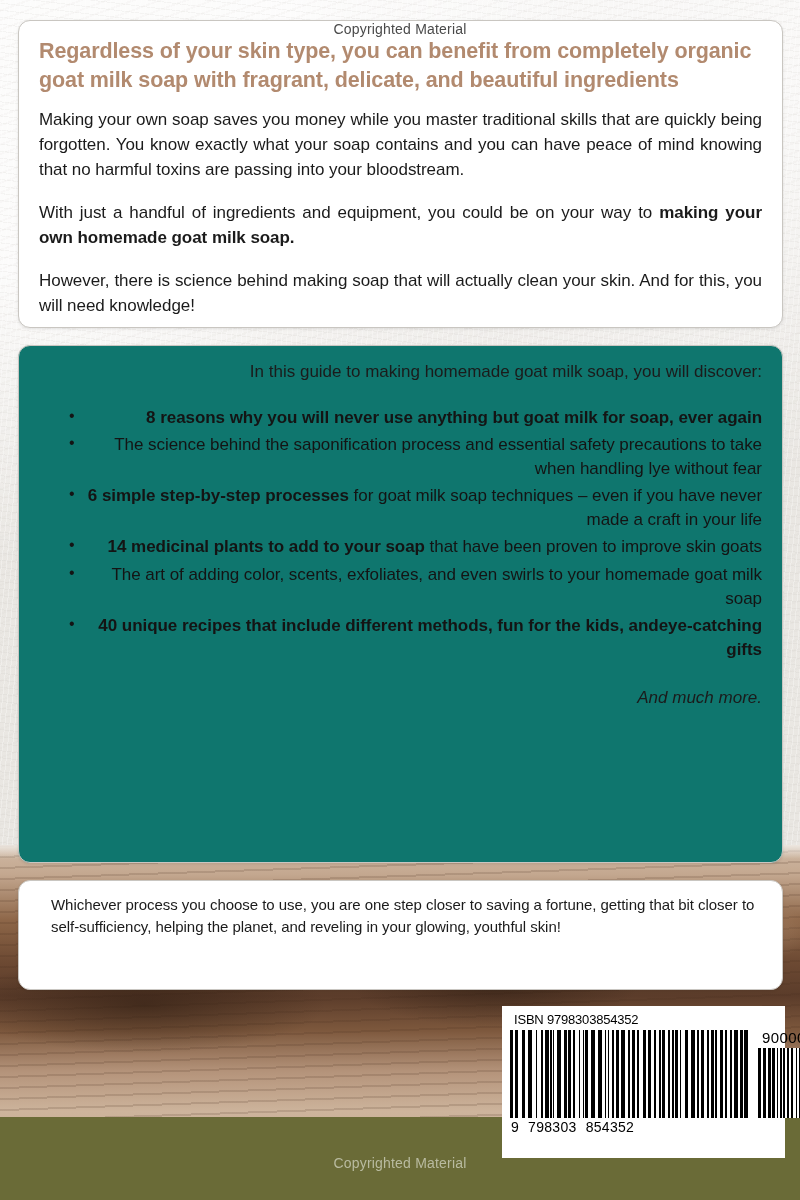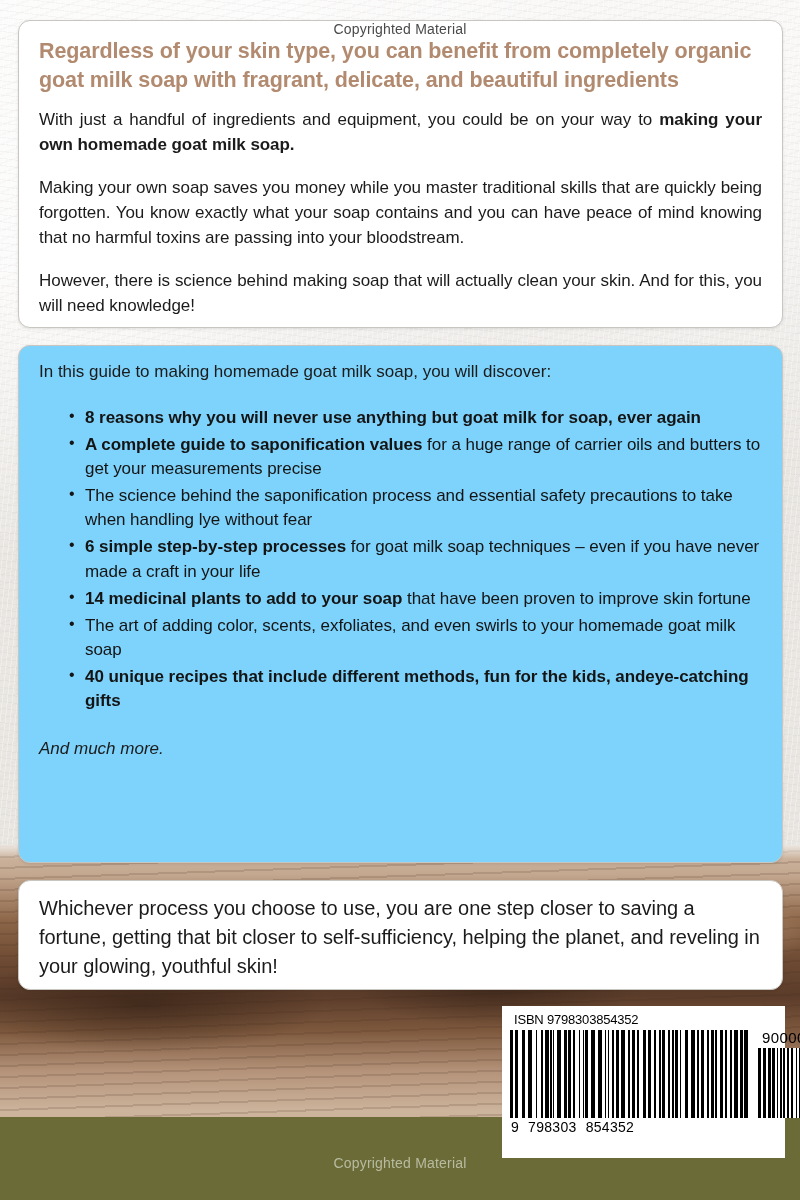--- a/index.html
+++ b/index.html
@@ -118,22 +118,23 @@
   }
   .panel-intro {
     left: 18px; top: 20px;
     width: 765px; height: 308px;
     background: #ffffff;
     padding: 16px 20px 0 20px;
   }
   .panel-list {
     left: 18px; top: 345px;
     width: 765px; height: 518px;
-    background: #7dd3fc;
+    background: #0f766e;
     padding: 14px 20px 0 20px;
+    text-align: right;
   }
   .panel-close {
     left: 18px; top: 880px;
     width: 765px; height: 110px;
     background: #ffffff;
     padding: 13px 20px 0 20px;
   }
 
   
   .headline {
@@ -185,23 +186,23 @@
   ul.bullets li b { font-weight: bold; }
 
   .and-more {
     margin: 26px 0 0 0;
     color: #1b1b1b;
     font-size: 17px;
     font-style: italic;
   }
 
   .close-para {
-    margin: 0 0 18px 0;
+    margin: 0 0 18px 12px;
     color: #1b1b1b;
-    font-size: 20px;
+    font-size: 15px;
     line-height: 1.45;
     letter-spacing: -0.05px;
   }
   .close-bold {
     margin: 0;
     color: #111111;
     font-size: 19.5px;
     font-weight: bold;
     line-height: 1.32;
     letter-spacing: -0.15px;
@@ -258,33 +259,32 @@
 <body>
 
 <div class="cover">
 
   <div class="bg-wall"></div>
   <div class="bg-wood"></div>
   <div class="bg-footer"></div>
 
   <div class="panel panel-intro">
     <p class="headline">Regardless of your skin type, you can benefit from completely organic goat milk soap with fragrant, delicate, and beautiful ingredients</p>
+    <p class="body-para">Making your own soap saves you money while you master traditional skills that are quickly being forgotten. You know exactly what your soap contains and you can have peace of mind knowing that no harmful toxins are passing into your bloodstream.</p>
     <p class="body-para"><span>With just a handful of ingredients and equipment, you could be on your way to </span><b>making your own homemade goat milk soap.</b></p>
-    <p class="body-para">Making your own soap saves you money while you master traditional skills that are quickly being forgotten. You know exactly what your soap contains and you can have peace of mind knowing that no harmful toxins are passing into your bloodstream.</p>
     <p class="body-para">However, there is science behind making soap that will actually clean your skin. And for this, you will need knowledge!</p>
   </div>
 
   <div class="panel panel-list">
     <p class="list-intro">In this guide to making homemade goat milk soap, you will discover:</p>
     <ul class="bullets" id="bullet-list">
         <li><b>8 reasons why you will never use anything but goat milk for soap, ever again</b></li>
-        <li><b>A complete guide to saponification values</b><span> for a huge range of carrier oils and butters to get your measurements precise</span></li>
         <li><span>The science behind the saponification process and essential safety precautions to take when handling lye without fear</span></li>
         <li><b>6 simple step-by-step processes</b><span> for goat milk soap techniques – even if you have never made a craft in your life</span></li>
-        <li><b>14 medicinal plants to add to your soap</b><span> that have been proven to improve skin fortune</span></li>
+        <li><b>14 medicinal plants to add to your soap</b><span> that have been proven to improve skin goats</span></li>
         <li><span>The art of adding color, scents, exfoliates, and even swirls to your homemade goat milk soap</span></li>
         <li><b>40 unique recipes that include different methods, fun for the kids, andeye-catching gifts</b></li>
       </ul>
     <p class="and-more">And much more.</p>
   </div>
 
   <div class="panel panel-close">
     <p class="close-para">Whichever process you choose to use, you are one step closer to saving a fortune, getting that bit closer to self-sufficiency, helping the planet, and reveling in your glowing, youthful skin!</p>
   </div>
 

